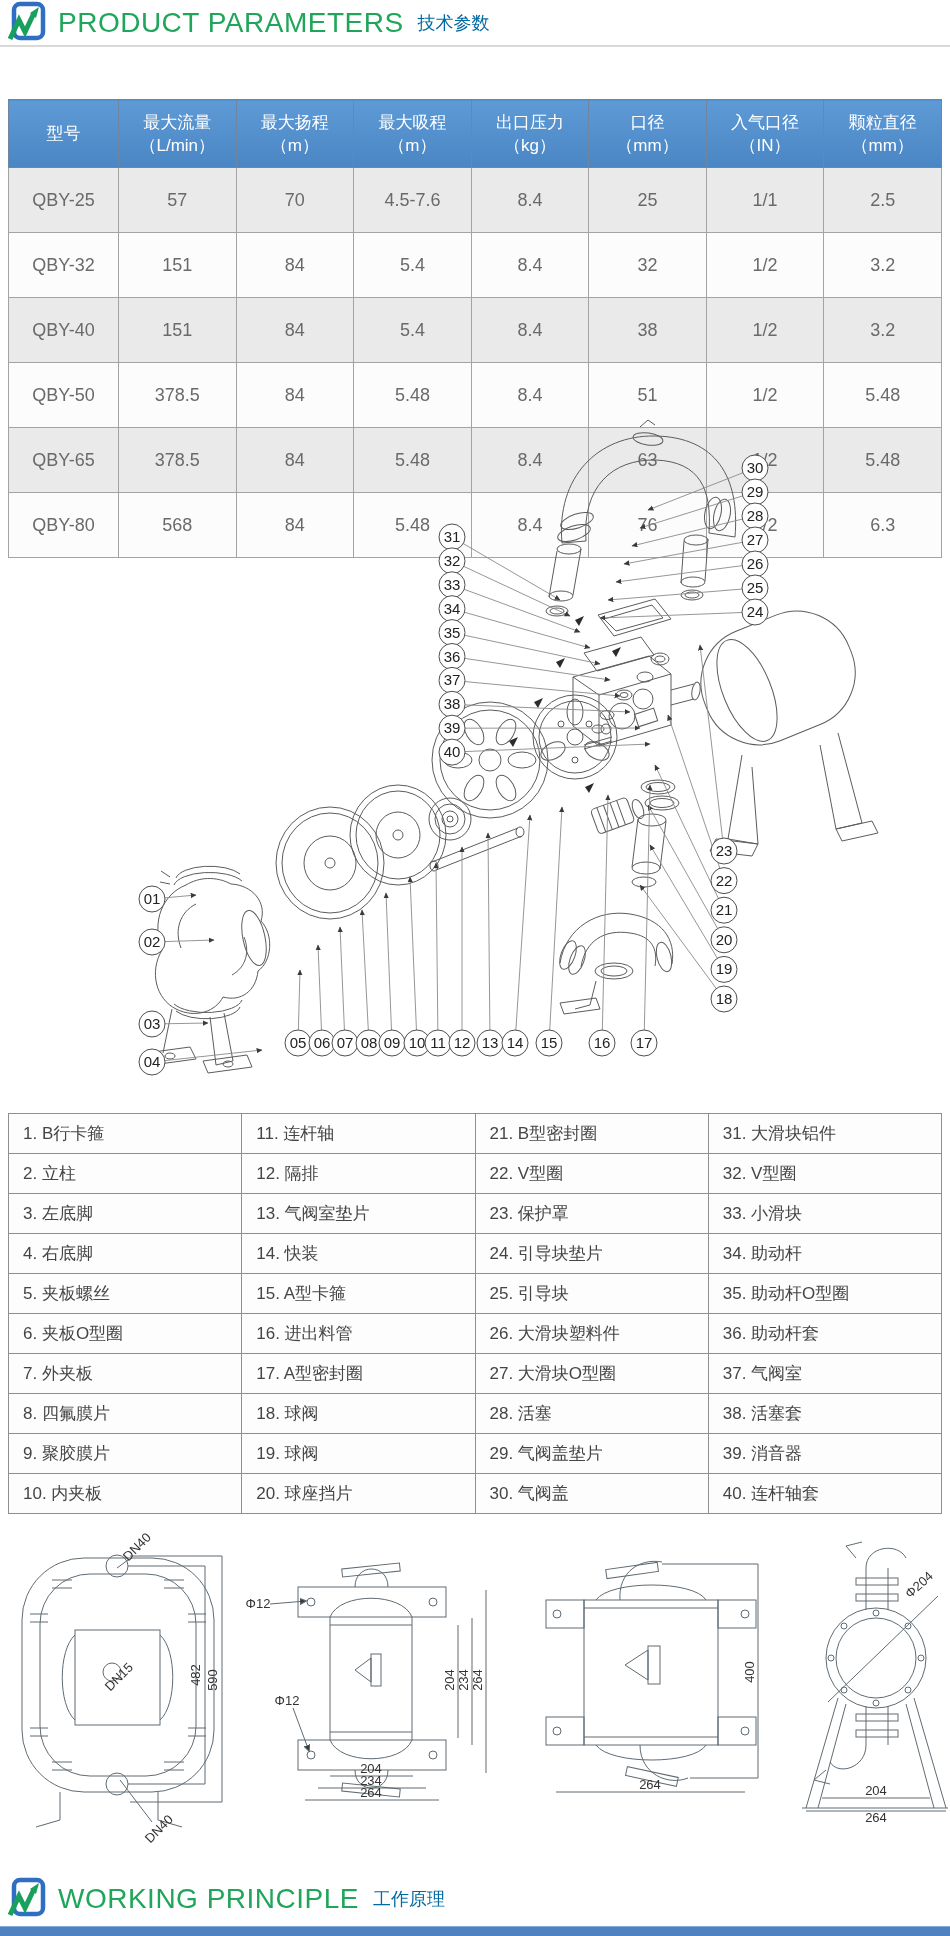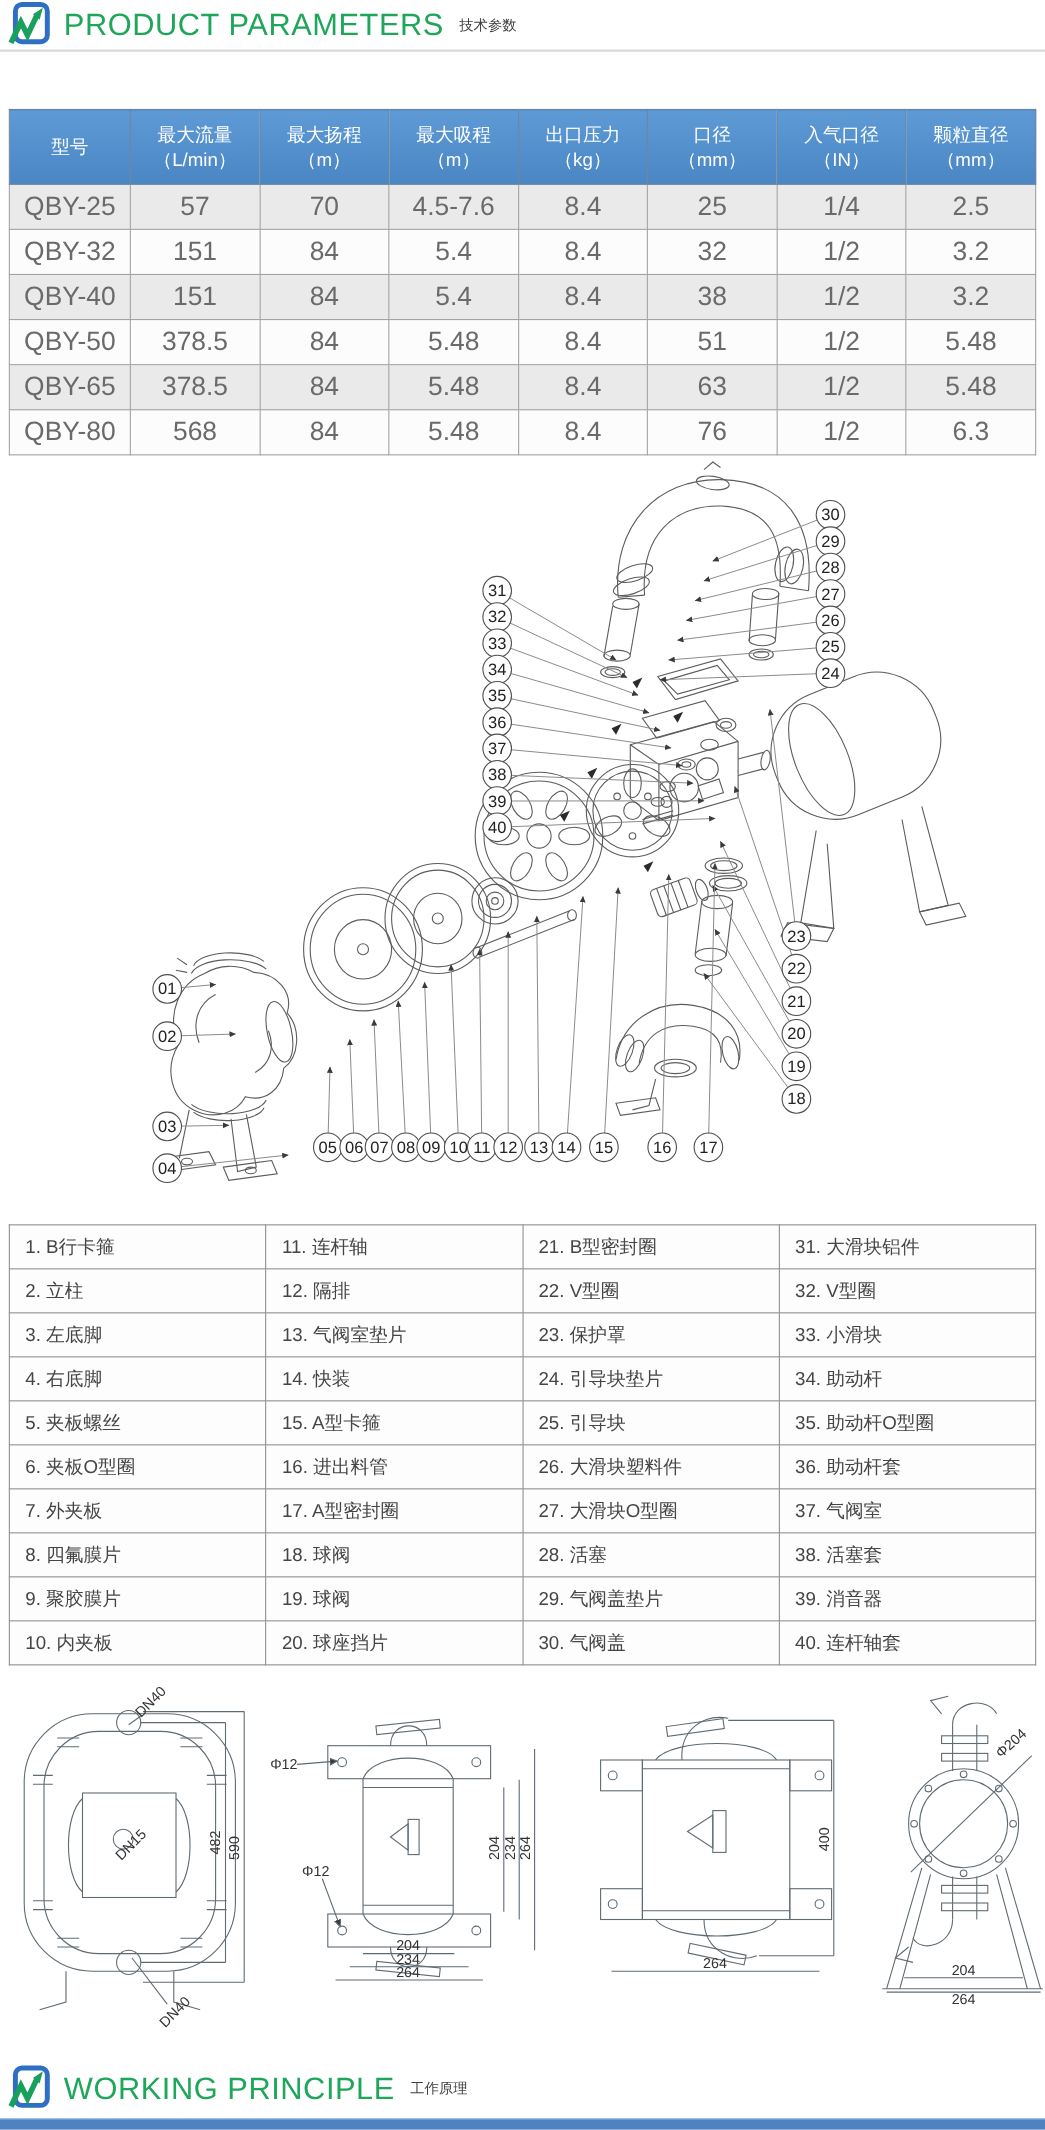--- a/index.html
+++ b/index.html
@@ -3,28 +3,28 @@
 <meta charset="utf-8">
 <style>
   html,body{margin:0;padding:0;}
   body{width:950px;height:1936px;position:relative;background:#ffffff;
        font-family:"Liberation Sans","DejaVu Sans",sans-serif;overflow:hidden;}
   .abs{position:absolute;}
   
   .sec-header{left:0;width:950px;height:46px;display:flex;align-items:center;}
   .sec-header .logo{width:42px;height:44px;margin-left:6px;flex:0 0 auto;}
   .title-en{color:#1fa65a;font-size:28px;letter-spacing:.5px;margin-left:10px;white-space:nowrap;}
-  .title-zh{color:#404040;font-size:13px;margin-left:14px;white-space:nowrap;}
+  .title-zh{color:#0369a1;font-size:18px;margin-left:14px;white-space:nowrap;}
   .h-rule{left:0;width:950px;height:2px;background:#d9d9d9;}
   
   table.spec{left:8px;top:99px;width:934px;border-collapse:collapse;table-layout:fixed;position:absolute;border-radius:31px;}
   table.spec th{background:linear-gradient(#5d9ad6,#4a86c3);color:#fff;font-weight:normal;
        font-size:17px;height:67px;border:1px solid #6e86a0;line-height:23px;padding:0;}
-  table.spec td{height:40px;text-align:center;font-size:24px;color:#6a6a6a;
-       border:1px solid #a3a3a3;padding:0;background:#fcfcfc;}
+  table.spec td{height:40px;text-align:center;font-size:18px;color:#6a6a6a;
+       border:1px solid #a3a3a3;padding:12px;background:#fcfcfc;}
   table.spec tr.odd td{background:#eaeaea;}
   
   table.parts{left:8px;top:1113px;width:934px;border-collapse:collapse;table-layout:fixed;position:absolute;}
   table.parts td{height:39px;font-size:17px;color:#454545;border:1px solid #8f8f8f;
        padding:0 0 0 14px;background:#fdfdfd;white-space:nowrap;}
   
   .bottom-bar{left:0;top:1926px;width:950px;height:10px;background:#4e82c0;border-top:1px solid #7fa9d6;box-sizing:border-box;}
   svg text{user-select:none;}
 </style>
 </head>
@@ -89,21 +89,21 @@
       </tr>
     </thead>
     <tbody>
       <tr class="odd">
         <td>QBY-25</td>
         <td>57</td>
         <td>70</td>
         <td>4.5-7.6</td>
         <td>8.4</td>
         <td>25</td>
-        <td>1/4</td>
+        <td>1/1</td>
         <td>2.5</td>
       </tr>
       <tr class="even">
         <td>QBY-32</td>
         <td>151</td>
         <td>84</td>
         <td>5.4</td>
         <td>8.4</td>
         <td>32</td>
         <td>1/2</td>

